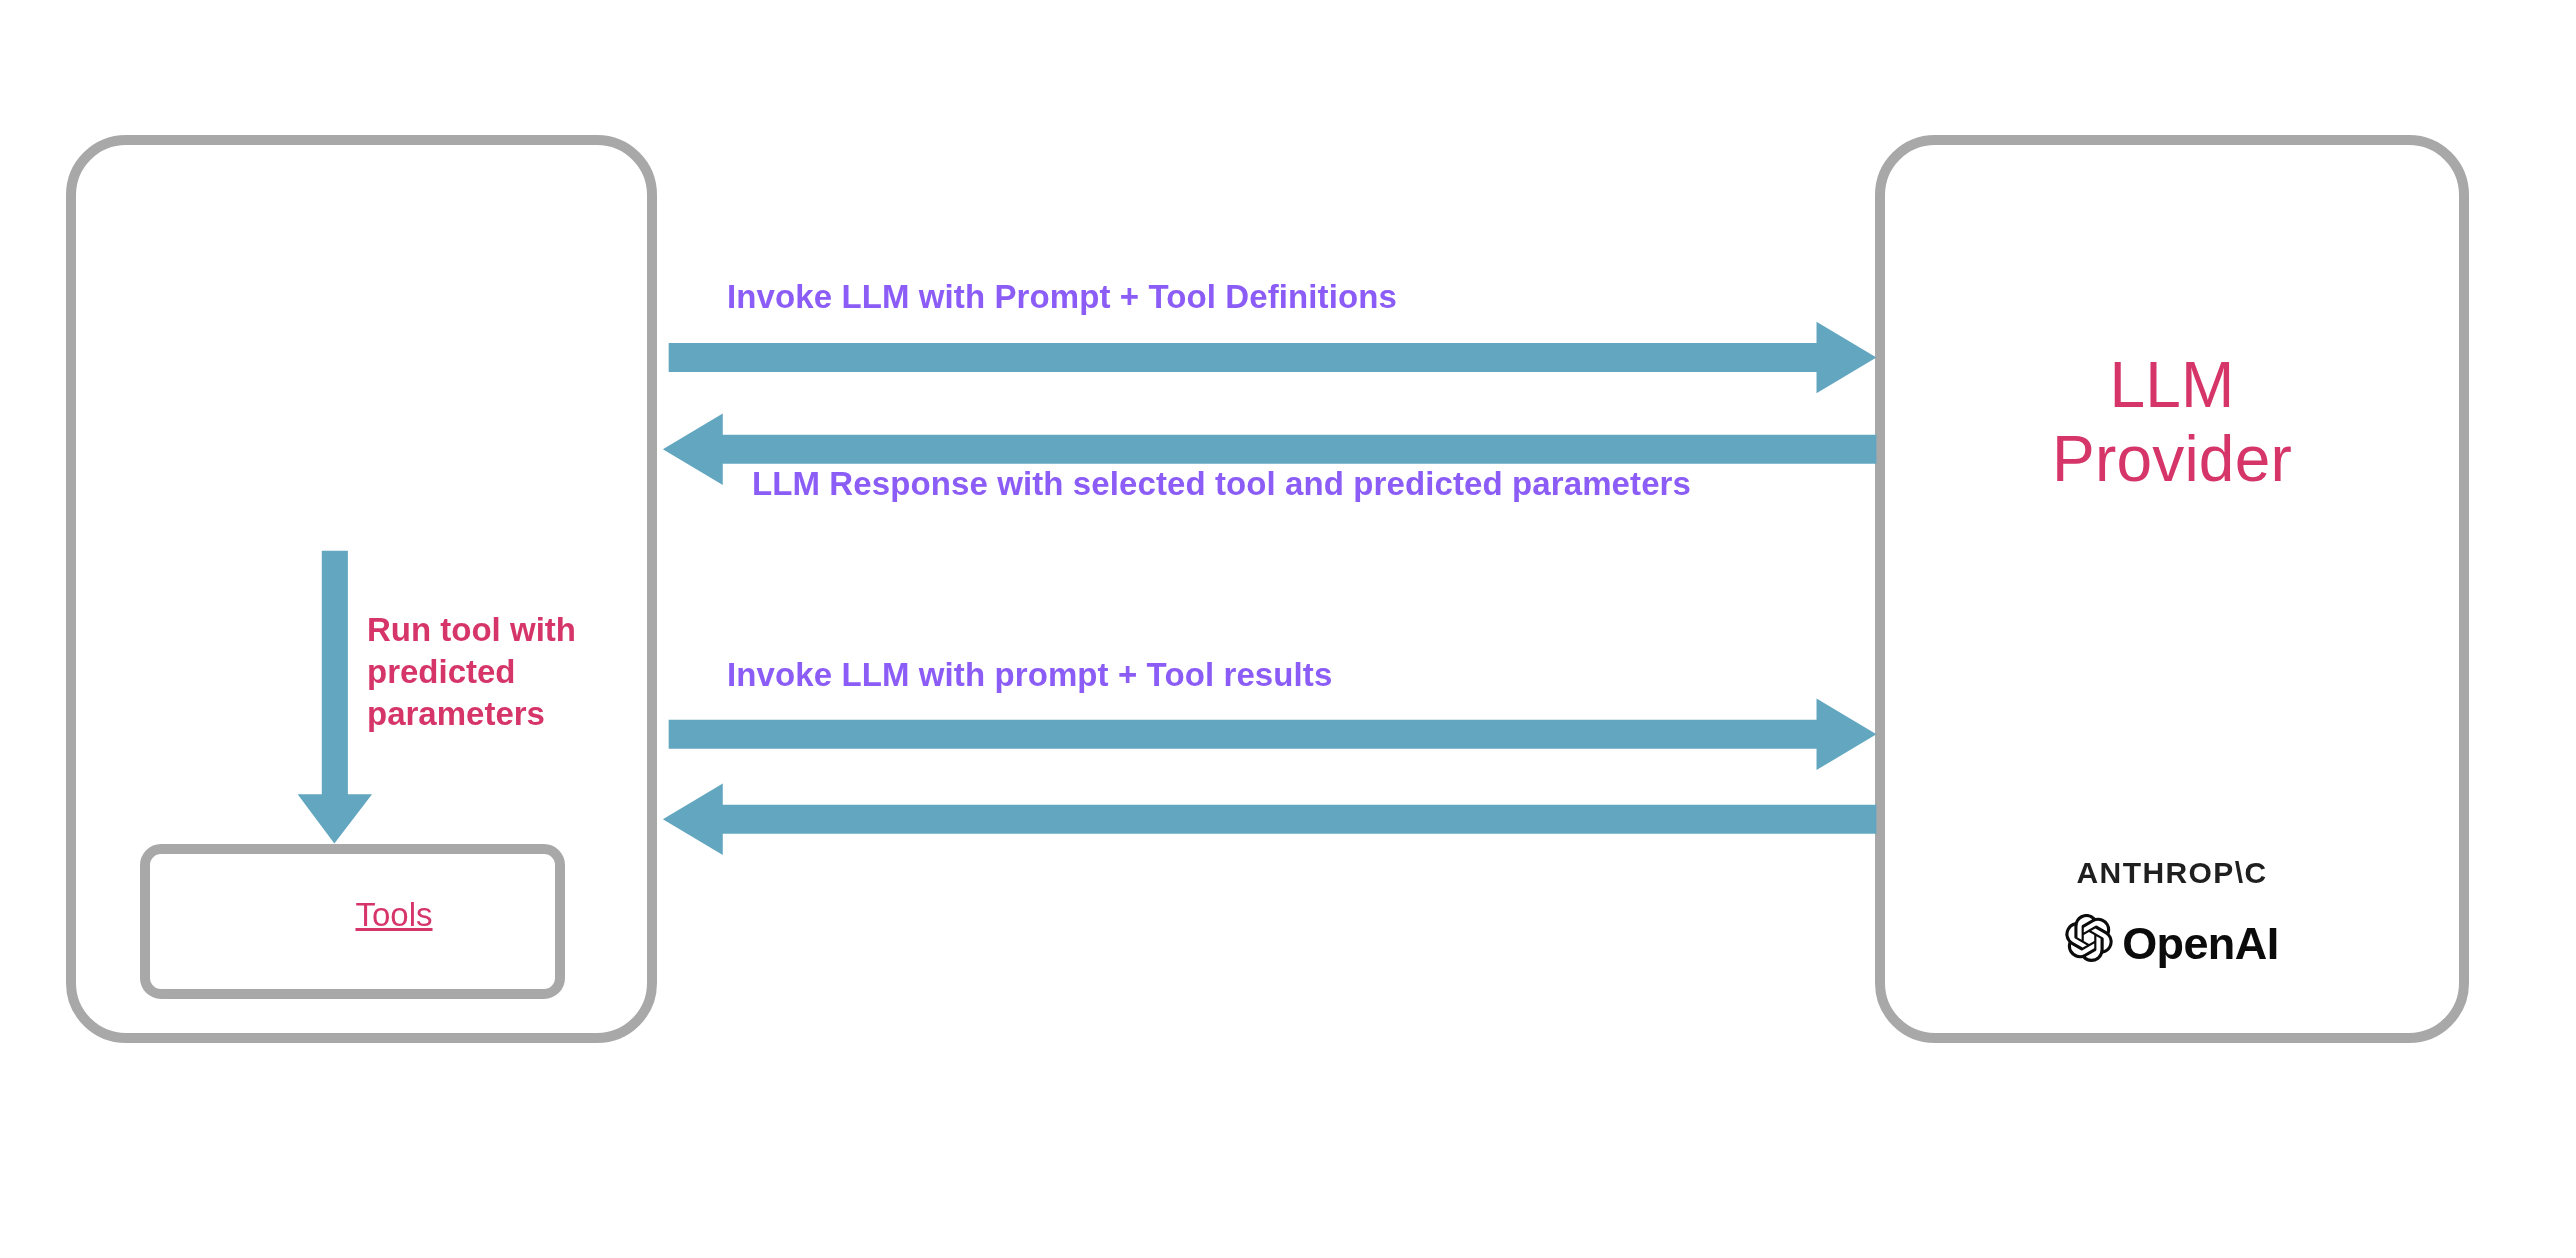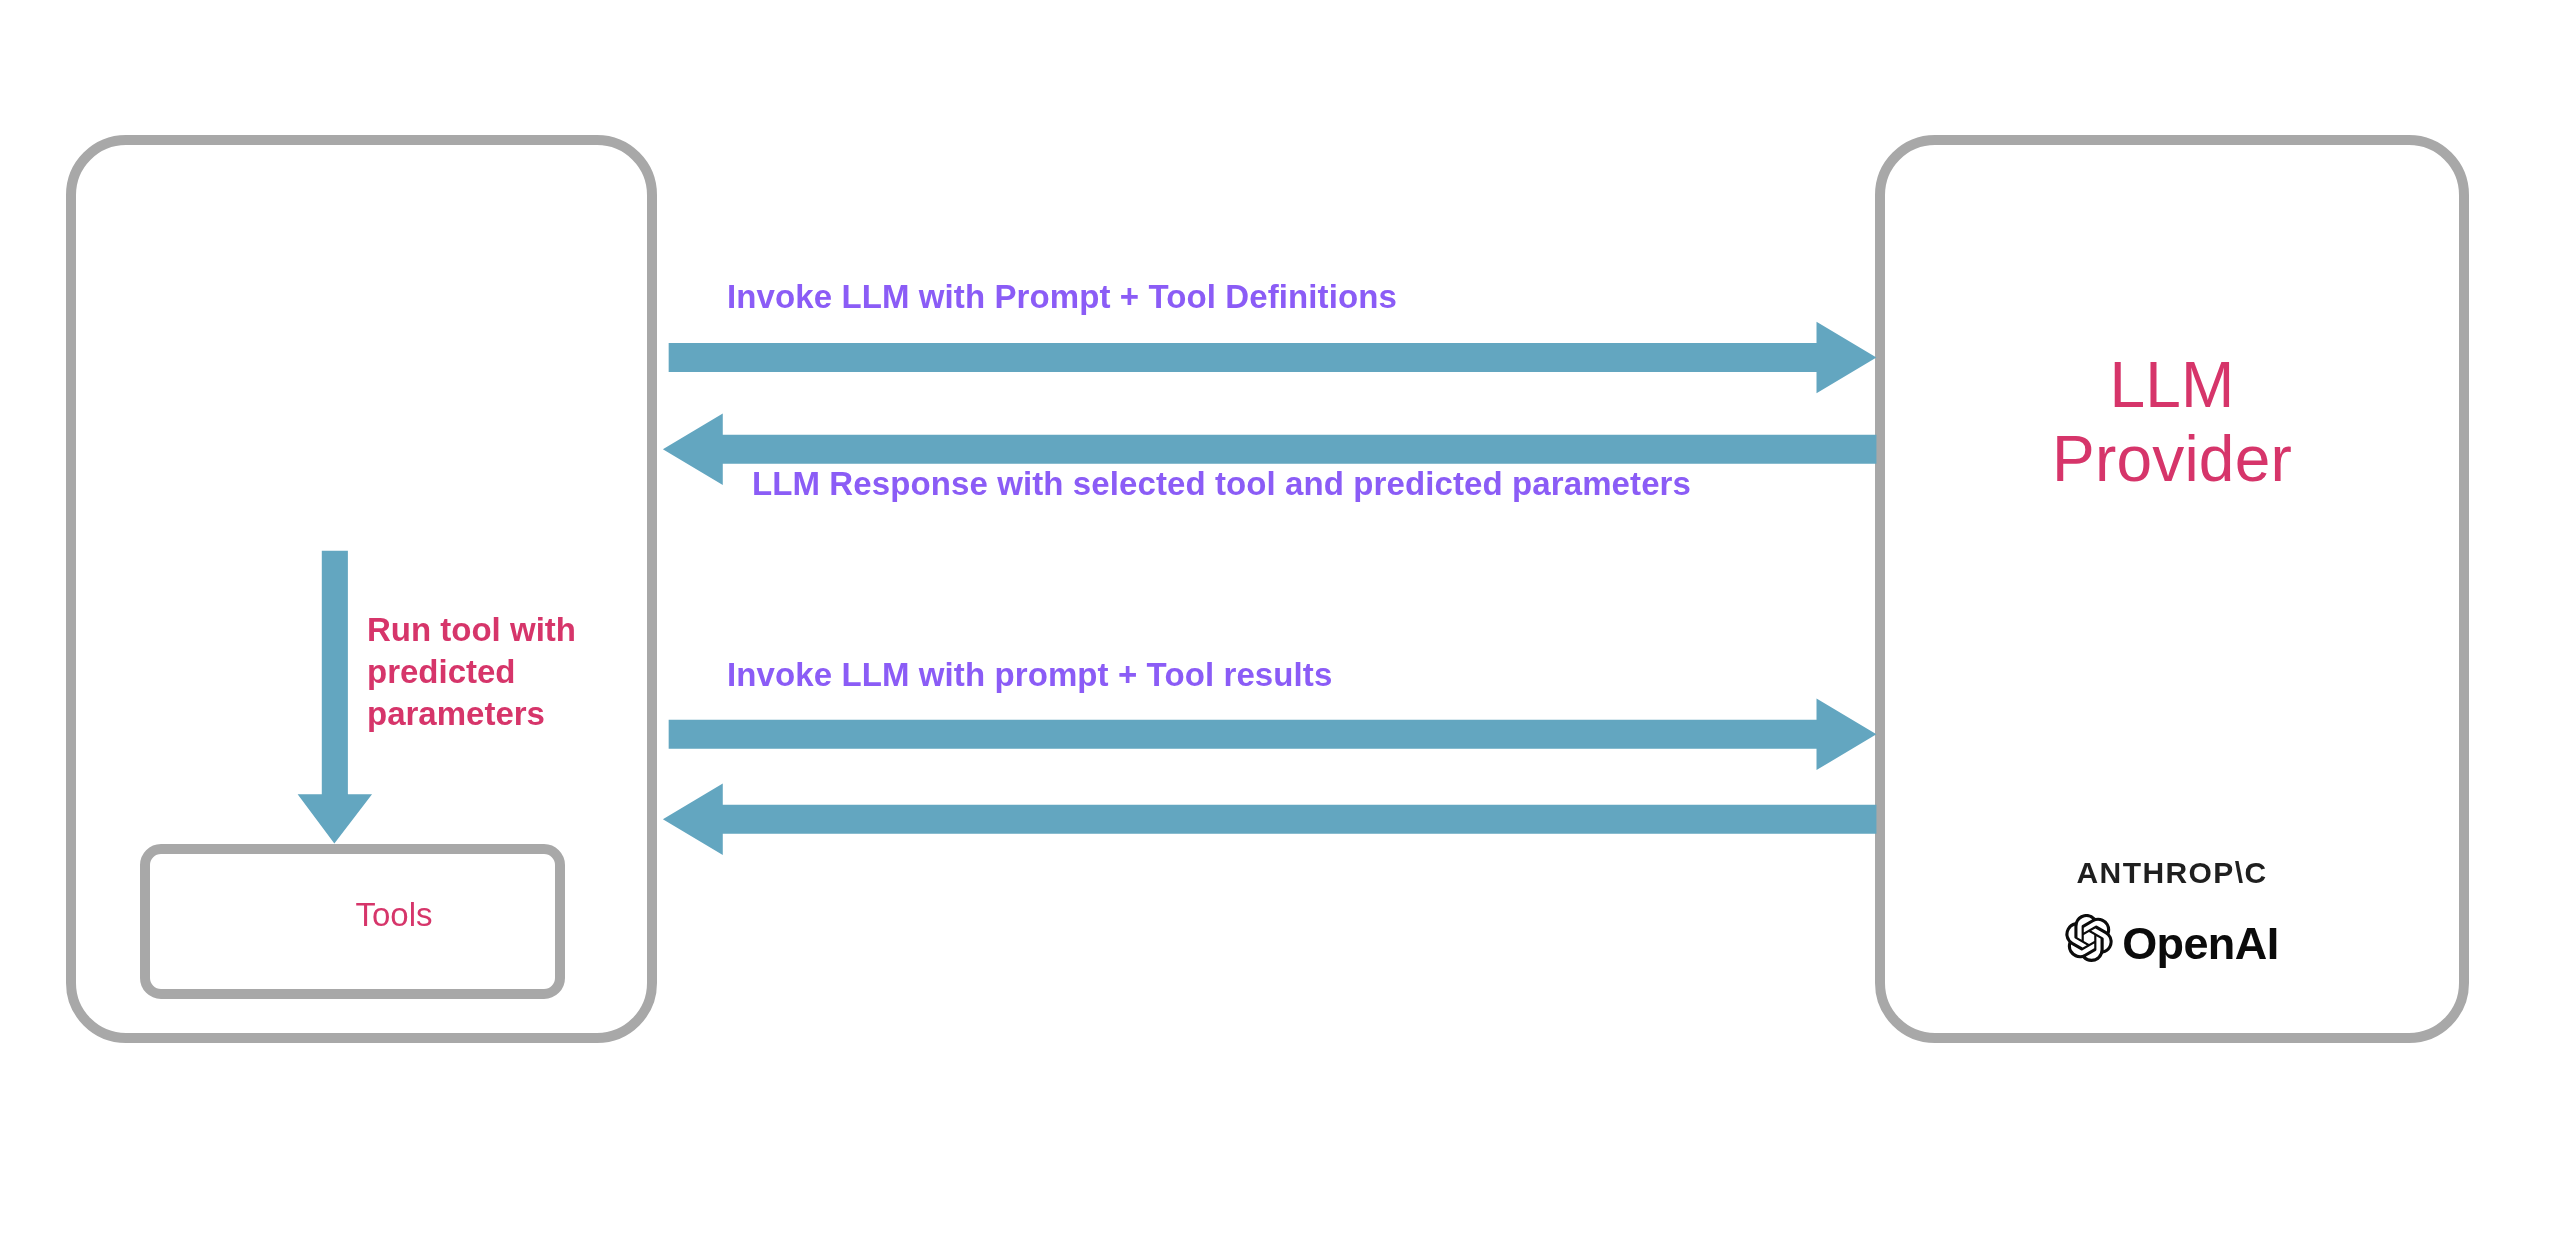--- a/index.html
+++ b/index.html
@@ -74,20 +74,21 @@
     font-size: 64px;
   }
   #tools-label {
     position: absolute;
     left: 140px;
     top: 896px;
     width: 508px;
     text-align: center;
     color: #d6356a;
     font-size: 33px;
+    text-decoration: underline;
   }
 
   
   #arrow-layer {
     position: absolute;
     left: 0;
     top: 0;
     width: 2576px;
     height: 1258px;
     pointer-events: none;

